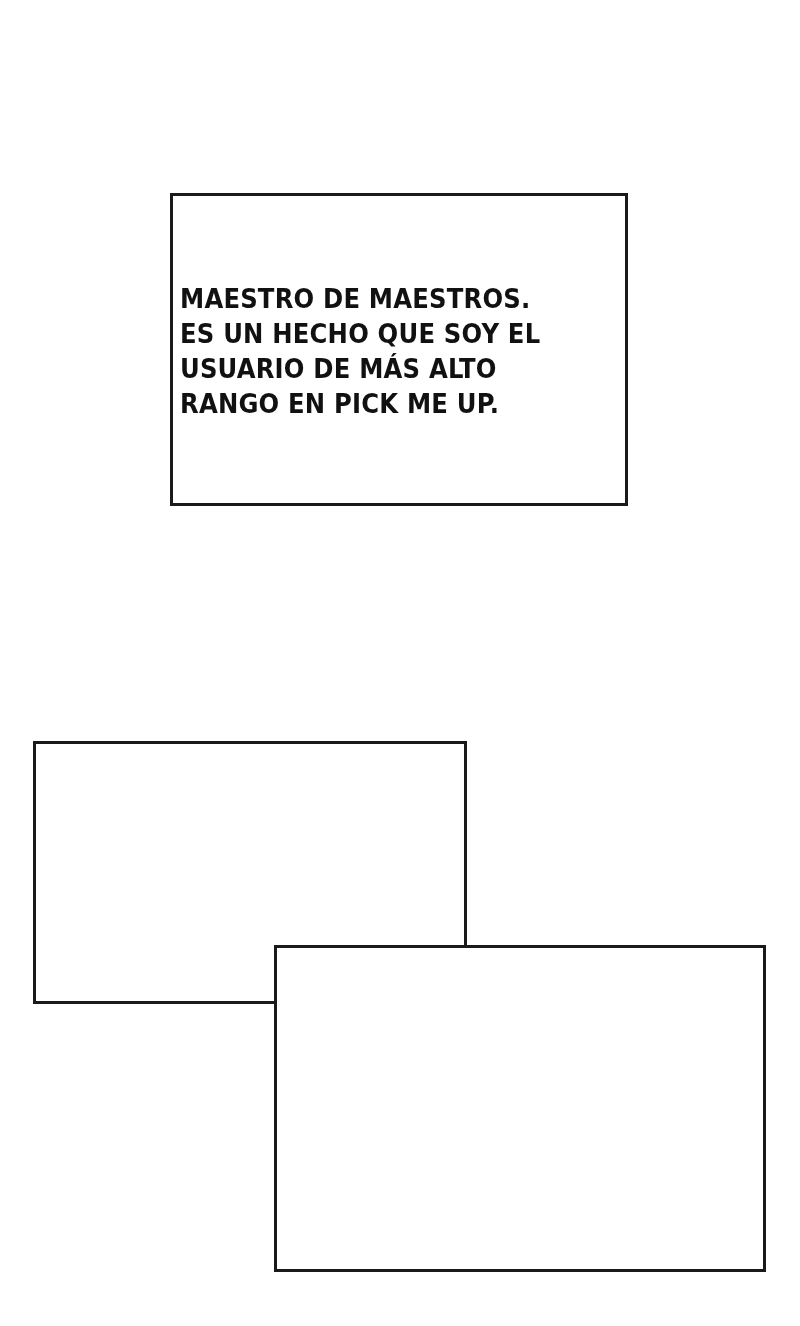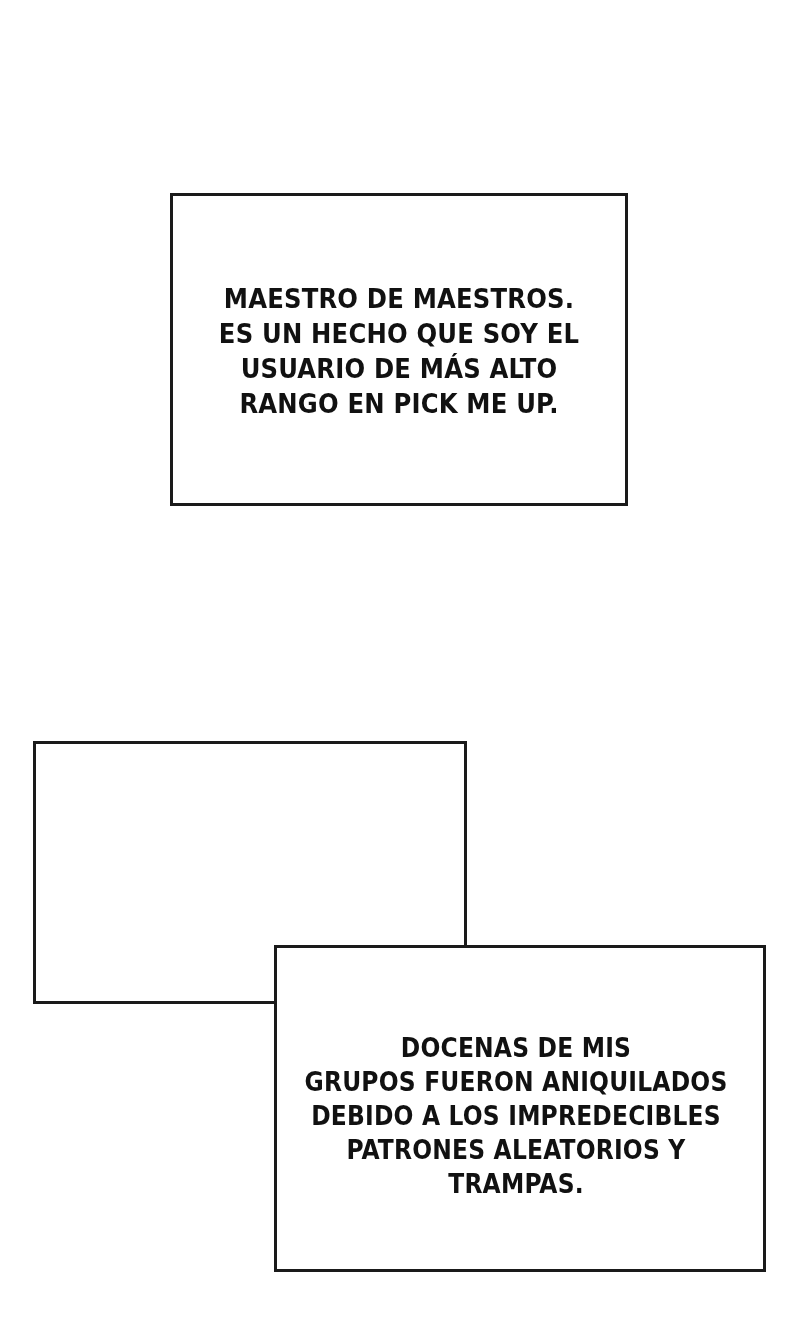--- a/index.html
+++ b/index.html
@@ -46,21 +46,21 @@
   .panel-shape {
     fill: #ffffff;
     stroke: #1a1a1a;
     stroke-width: 3;
     stroke-linejoin: miter;
   }
 
   
   .balloon-text {
     position: absolute;
-    text-align: center;
+    text-align: left;
     color: #111111;
     font-weight: 700;
     font-stretch: condensed;
     letter-spacing: 0.2px;
     line-height: 1.30;
     white-space: pre-line;
     -webkit-font-smoothing: antialiased;
   }
 
   #panel-1-text {
@@ -100,19 +100,14 @@
 RANGO EN PICK ME UP.</div>
 
   <svg class="panel-svg" viewBox="0 0 800 1326">
 
     <path class="panel-shape" id="panel-2-shape" d="M 34.5 742.5 L 465.5 742.5 L 465.5 946.5 L 275.5 946.5 L 275.5 1002.5 L 34.5 1002.5 Z"></path>
 
     <path class="panel-shape" id="panel-3-shape" d="M 275.5 946.5 L 764.5 946.5 L 764.5 1270.5 L 275.5 1270.5 Z"></path>
   </svg>
 
 
-  <div class="balloon-text" id="panel-3-text">DOCENAS DE MIS
-GRUPOS FUERON ANIQUILADOS
-DEBIDO A LOS IMPREDECIBLES
-PATRONES ALEATORIOS Y
-TRAMPAS.</div>
 
 </div>
 
 </body></html>

